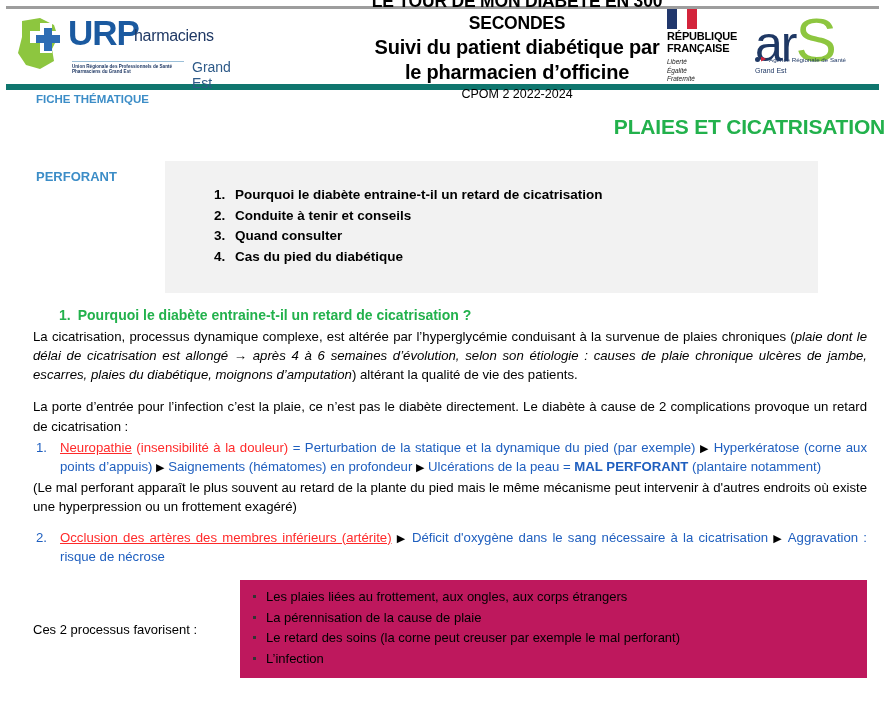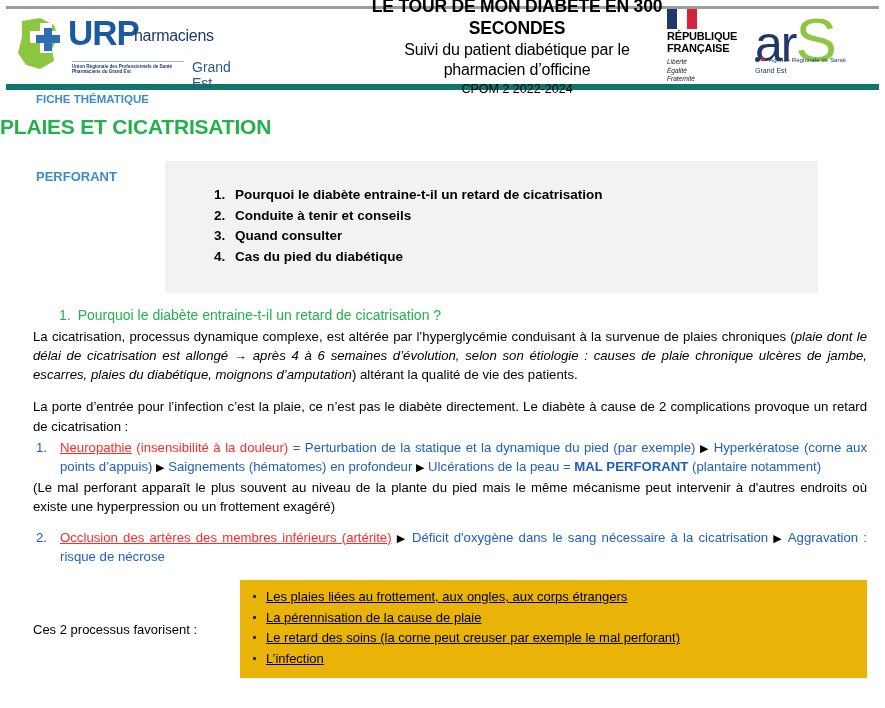--- a/index.html
+++ b/index.html
@@ -48,21 +48,21 @@
     position:absolute; left:186px; top:50px;
     font-size:14px; color:#2E5A88; letter-spacing:0px;
   }
 
   .header-center {
     flex: 1 1 auto;
     text-align: center;
     padding: 0 4px 0 150px;
   }
   .h-title1 { font-size:17.5px; font-weight:bold; letter-spacing:-0.2px; line-height:1.25; }
-  .h-title2 { font-size:16px; font-weight:normal; letter-spacing:-0.2px; line-height:1.25; }
+  .h-title2 { font-size:20px; font-weight:bold; letter-spacing:-0.2px; line-height:1.25; }
   .h-title3 { font-size:12.5px; line-height:1.3; margin-top:1px; }
 
   .logo-rf {
     flex:0 0 auto; width:82px; padding-right:6px;
     font-size:10px; line-height:1.08; color:#000;
   }
   .rf-flag { width:30px; height:20px; display:flex; margin-bottom:2px; }
   .rf-flag i { display:block; height:100%; }
   .rf-flag .b { width:33.33%; background:#21376C; }
   .rf-flag .w { width:33.33%; background:#ffffff; }
@@ -88,21 +88,21 @@
   .ars-dots .d1 { background:#1F3864; }
   .ars-dots .d2 { background:#D3243B; clip-path: polygon(0 0,100% 50%,0 100%); border-radius:0; }
   .ars-ge { position:absolute; left:6px; top:58px; font-size:7px; color:#1F3864; }
 
   
   .fiche {
     margin: 3px 0 0 36px;
     color:#3C8DC7; font-weight:bold; font-size:11.5px; letter-spacing:0px;
   }
   .doc-title {
-    text-align:left; color:#22B14C; font-weight:bold;
+    text-align:right; color:#22B14C; font-weight:bold;
     font-size:21px; letter-spacing:-0.2px; margin-top:10px;
   }
 
   
   .sommaire-row {
     display:flex; margin-top:22px; padding-left:36px;
   }
   .sommaire-label {
     color:#3C8DC7; font-weight:bold; font-size:13px;
     width:129px; flex:0 0 auto; padding-top:8px;
@@ -113,21 +113,21 @@
   }
   .sommaire-box ol { margin:16px; padding:0 0 0 22px; }
   .sommaire-box li {
     font-weight:bold; font-size:13.5px; line-height:1.52;
     padding-left:6px;
   }
 
   
   .content { padding: 0 18px 0 33px; }
   .sec-head {
-    color:#22B14C; font-weight:normal; font-size:14px;
+    color:#22B14C; font-weight:bold; font-size:14px;
     margin: 14px 0 4px 26px;
   }
   .sec-head .num { margin-right:7px; }
   p.body {
     margin:0 0 0 0; font-size:13.2px; line-height:1.45;
     text-align:justify; color:#000;
   }
   p.gap { margin-top:13px; }
   .it { font-style:italic; }
 
@@ -152,23 +152,22 @@
     margin:2px 0 0 0; font-size:13.2px; line-height:1.45;
     text-align:justify; color:#000;
   }
 
   
   .favorise-row { display:flex; margin-top:14px; align-items:center; }
   .favorise-label {
     font-size:13px; flex:0 0 auto; width:207px; padding-left:0px;
   }
   .favorise-box {
-    background:#eab308; flex:1 1 auto; padding:7px 10px 9px 12px;
+    background:#be185d; flex:1 1 auto; padding:7px 10px 9px 12px;
     min-height:86px;
-    text-decoration:underline;
   }
   .favorise-box ul { margin:0; padding:0; list-style:none; }
   .favorise-box li {
     position:relative; padding-left:14px; font-size:13px; line-height:1.58;
   }
   .favorise-box li:before {
     content:""; position:absolute; left:1px; top:8px;
     width:3px; height:3px; background:#333;
   }
 </style>
@@ -251,21 +250,21 @@
     <p class="body"><span>La cicatrisation, processus dynamique complexe, est altérée par l’hyperglycémie conduisant à la survenue de plaies chroniques (</span><span class="it">plaie dont le délai de cicatrisation est allongé → après 4 à 6 semaines d’évolution, selon son étiologie : causes de plaie chronique ulcères de jambe, escarres, plaies du diabétique, moignons d’amputation</span><span>) altérant la qualité de vie des patients.</span></p>
 
     <p class="body gap">La porte d’entrée pour l’infection c’est la plaie, ce n’est pas le diabète directement. Le diabète à cause de 2 complications provoque un retard de cicatrisation :</p>
 
     <ol class="clist">
       <li>
         <span class="marker">1.</span><span class="red-u">Neuropathie</span><span class="red"> (insensibilité à la douleur)</span><span class="blue"> = Perturbation de la statique et la dynamique du pied (par exemple) </span><span class="tri">▶</span><span class="blue"> Hyperkératose (corne aux points d’appuis) </span><span class="tri">▶</span><span class="blue"> Saignements (hématomes) en profondeur </span><span class="tri">▶</span><span class="blue"> Ulcérations de la peau = </span><span class="blue-b">MAL PERFORANT</span><span class="blue"> (plantaire notamment)</span>
       </li>
     </ol>
 
-    <p class="black-par">(Le mal perforant apparaît le plus souvent au niveau de la plante du pied mais le même mécanisme peut intervenir à d'autres endroits où existe une hyperpression ou un frottement exagéré)</p>
+    <p class="black-par">(Le mal perforant apparaît le plus souvent au retard de la plante du pied mais le même mécanisme peut intervenir à d'autres endroits où existe une hyperpression ou un frottement exagéré)</p>
 
     <ol class="clist">
       <li style="margin-top:11px;">
         <span class="marker">2.</span><span class="red-u">Occlusion des artères des membres inférieurs (artérite)</span> <span class="tri">▶</span><span class="blue"> Déficit d'oxygène dans le sang nécessaire à la cicatrisation </span><span class="tri">▶</span><span class="blue"> Aggravation : risque de nécrose</span>
       </li>
     </ol>
 
     <div class="favorise-row">
       <div class="favorise-label">Ces 2 processus favorisent :</div>
       <div class="favorise-box">

